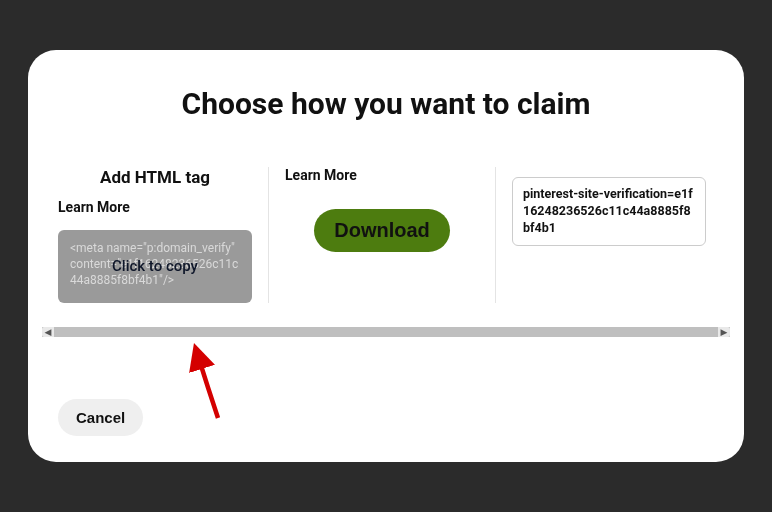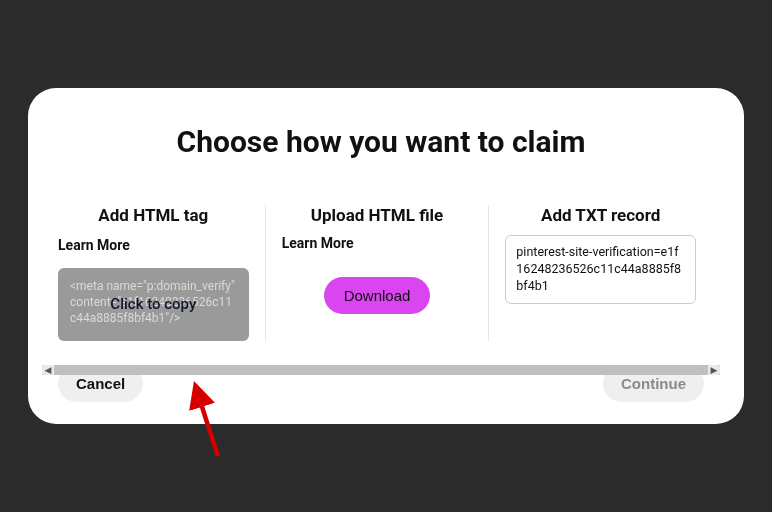--- a/index.html
+++ b/index.html
@@ -8,24 +8,24 @@
     width: 772px;
     height: 512px;
     background: #2b2b2b;
     font-family: -apple-system, BlinkMacSystemFont, "Segoe UI", Roboto, Helvetica, Arial, sans-serif;
     display: flex;
     align-items: center;
     justify-content: center;
   }
   .modal {
     width: 716px;
-    height: 336px;
+    height: 412px;
     background: #fff;
     border-radius: 28px;
-    padding: 36px 10px 20px 0;
+    padding: 36px 0 20px 0;
     position: relative;
     display: flex;
     flex-direction: column;
   }
   .title {
     font-size: 30px;
     font-weight: 700;
     text-align: center;
     color: #111;
     margin: 0;
@@ -94,39 +94,40 @@
   .col-center {
     display: flex;
     flex-direction: column;
   }
   .download-row {
     display: flex;
     justify-content: center;
     margin-top: 26px;
   }
   .download-btn {
-    background: #d946ef;
+    background: #4d7c0f;
     border: none;
     border-radius: 22px;
     padding: 10px 20px;
-    font-size: 15px;
-    font-weight: 400;
+    font-size: 20px;
+    font-weight: 700;
     color: #111;
     cursor: pointer;
   }
   .txt-box {
     margin-top: 10px;
     border: 1px solid #ccc;
     border-radius: 6px;
     padding: 8px 10px;
     font-size: 12.5px;
     line-height: 1.35;
     color: #111;
     word-break: break-all;
     background: #fff;
+    font-weight: bold;
   }
   .scrollbar {
     position: relative;
     margin: 24px 14px 0 14px;
     height: 10px;
   }
   .scrollbar-track {
     position: absolute;
     top: 0; left: 0; right: 0;
     height: 10px;
@@ -186,44 +187,41 @@
       <div class="col">
         <h3>Add HTML tag</h3>
         <a class="learn">Learn More</a>
         <div class="code-box">
           <span>&lt;meta name="p:domain_verify" content="e1f16248236526c11c44a8885f8bf4b1"/&gt;</span>
           <span class="click-copy">Click to copy</span>
         </div>
       </div>
 
       <div class="col col-center">
-        <h3>Upload HTML file</h3>
         <a class="learn">Learn More</a>
         <div class="download-row">
           <button class="download-btn">Download</button>
         </div>
       </div>
 
       <div class="col">
-        <h3>Add TXT record</h3>
         <div class="txt-box">pinterest-site-verification=e1f16248236526c11c44a8885f8bf4b1</div>
       </div>
 
     </div>
   </div>
 
   <div class="scrollbar">
     <div class="scrollbar-track"></div>
     <div class="scrollbar-arrow left">◀</div>
     <div class="scrollbar-arrow right">▶</div>
   </div>
 
   <div class="footer">
     <button class="cancel">Cancel</button>
-    <button class="continue">Continue</button>
   </div>
 
   <svg class="arrow-ann" viewBox="0 0 90 90">
     <defs>
       <marker id="ah" markerWidth="6" markerHeight="6" refX="3" refY="3" orient="auto">
         <path d="M0,0 L6,3 L0,6 Z" fill="#d40000"></path>
       </marker>
     </defs>
     <path d="M62,80 Q52,50 42,18" stroke="#d40000" stroke-width="4.5" fill="none" marker-end="url(#ah)"></path>
   </svg>

